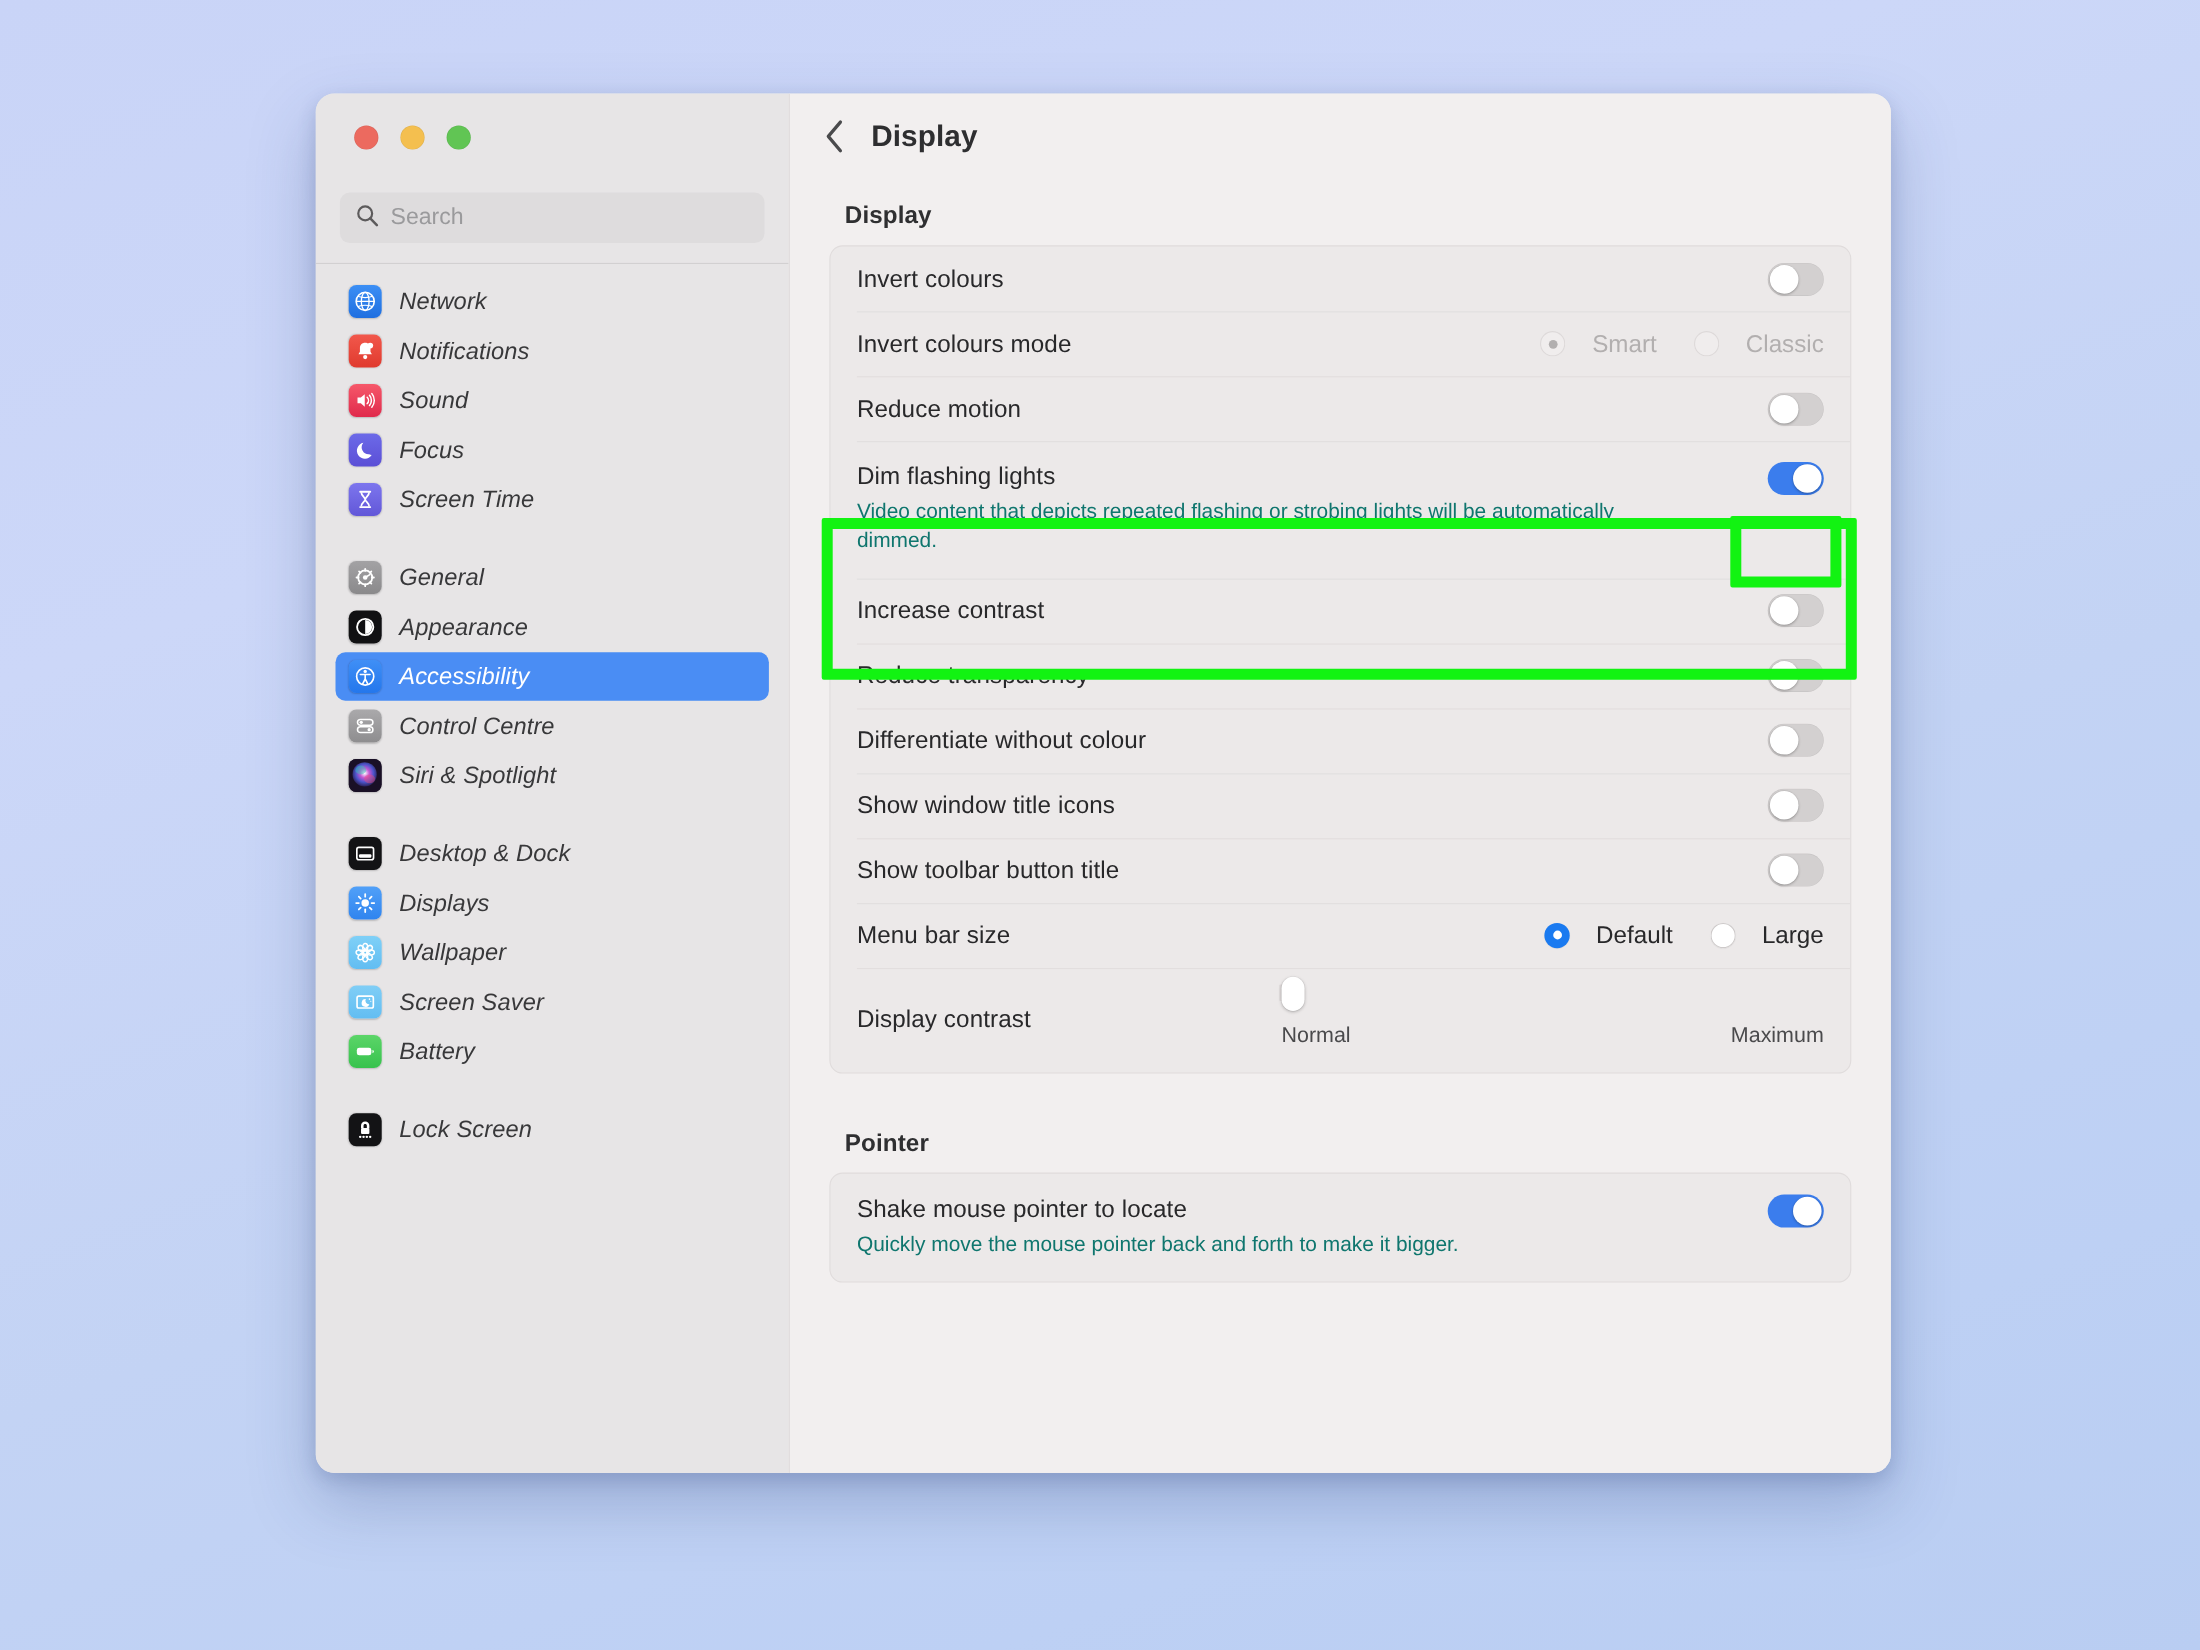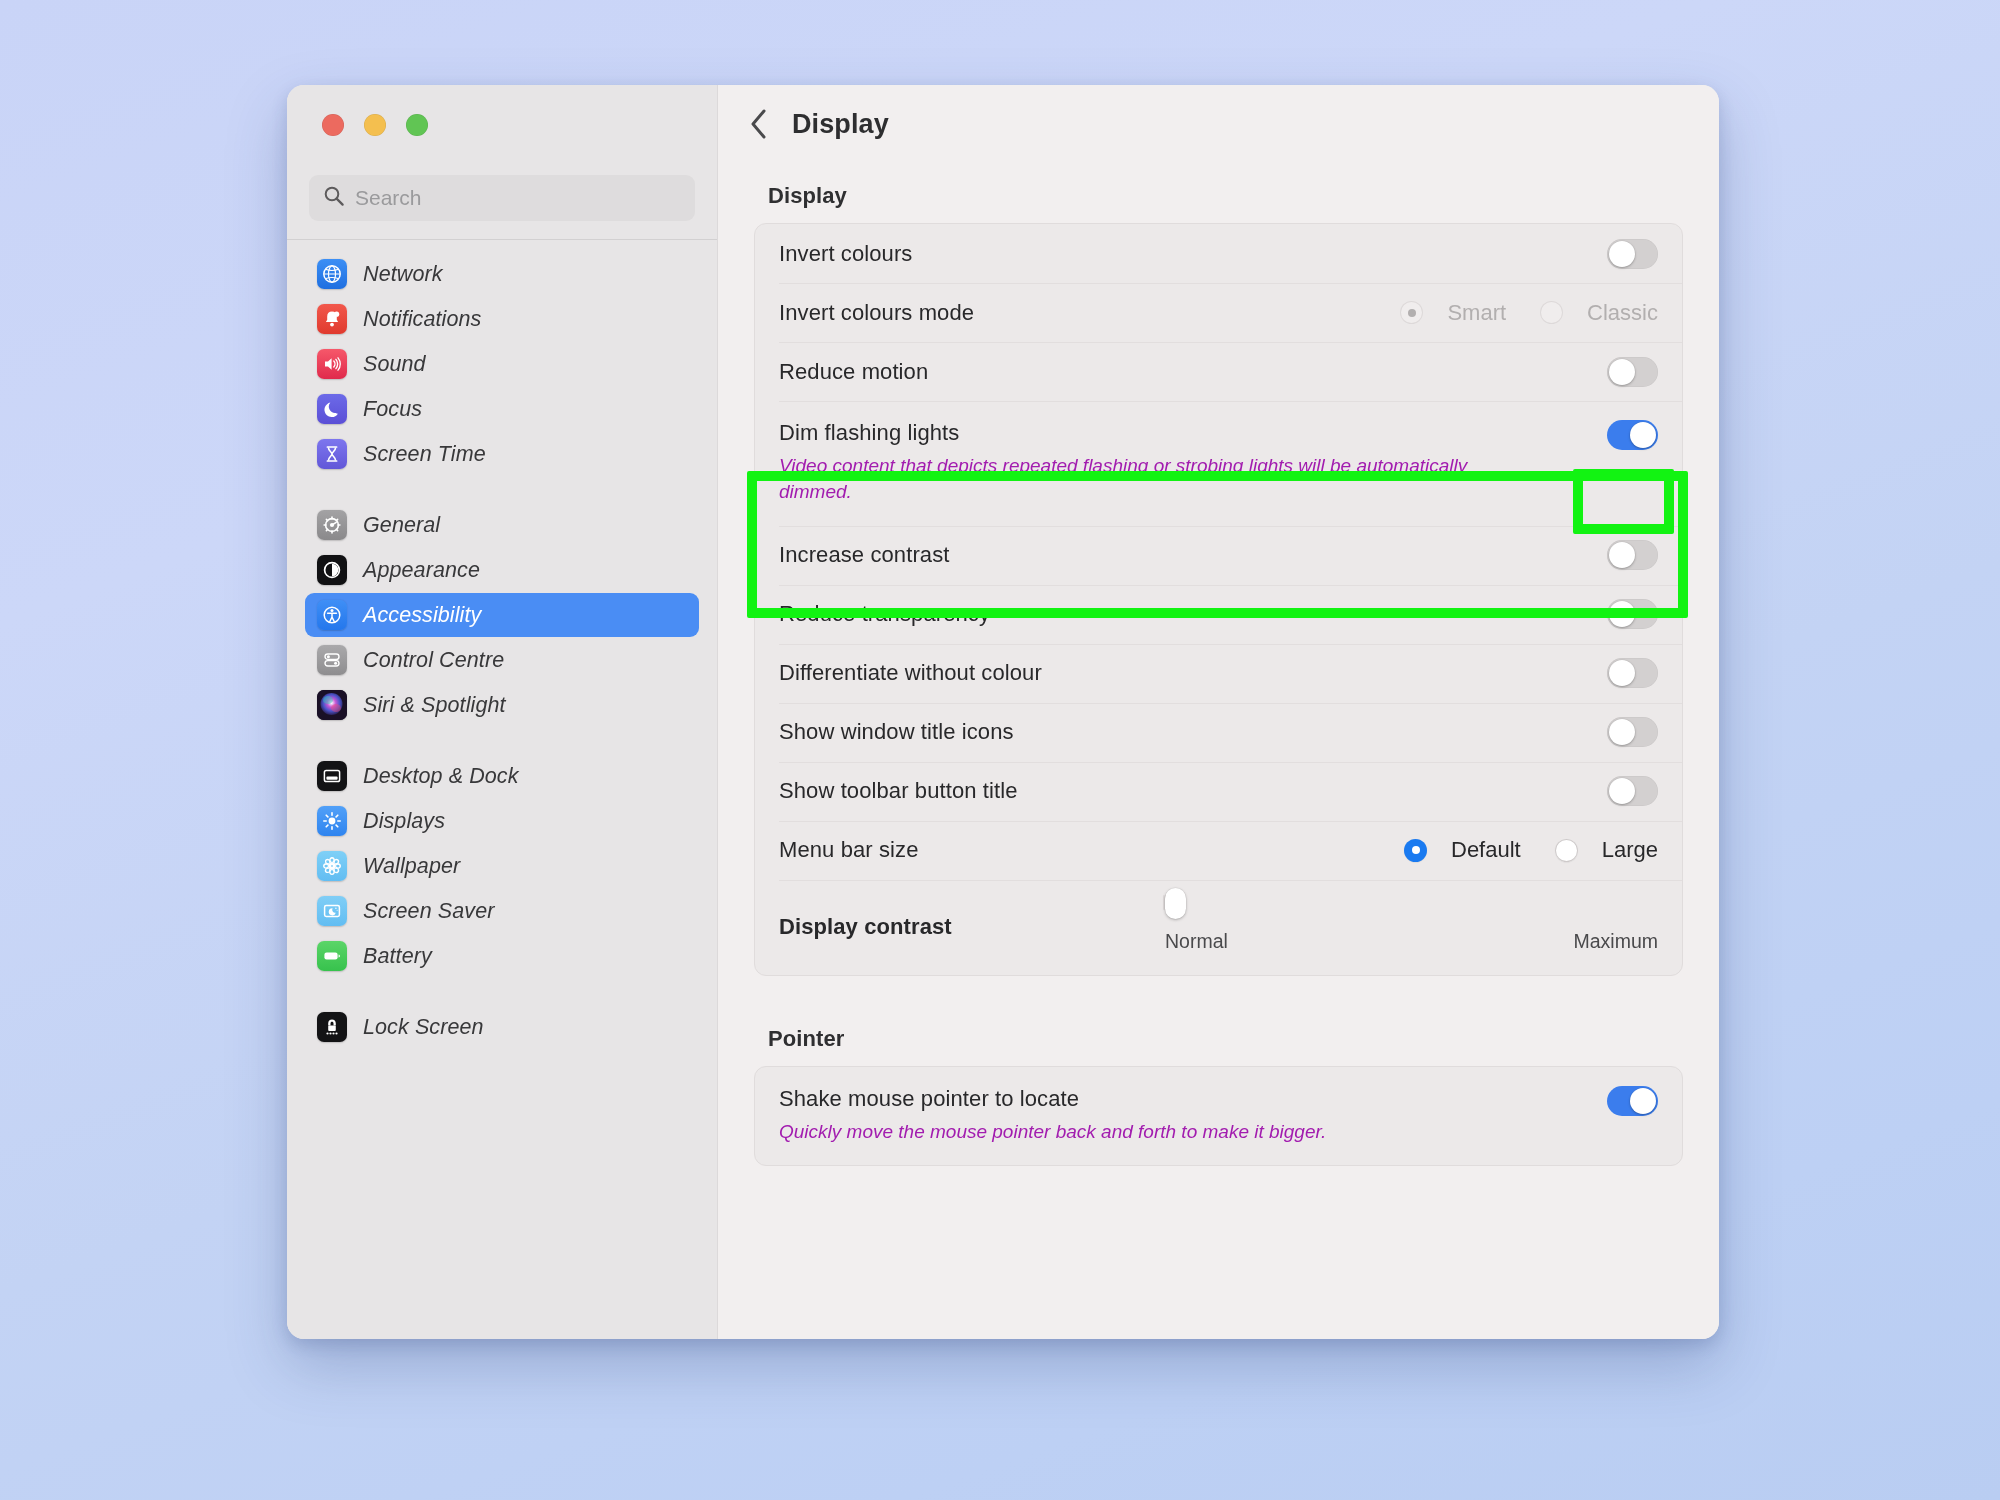--- a/index.html
+++ b/index.html
@@ -187,25 +187,24 @@
     height: 1px;
     background: #e2dede;
   }
   .row-label {
     font-size: 22px;
     color: #28282a;
     letter-spacing: .1px;
   }
   .row-sub {
     font-size: 19px;
-    color: #a21caf;
+    color: #0f766e;
     line-height: 1.36;
     margin-top: 7px;
     max-width: 740px;
-    font-style: italic;
   }
   .row-tall { align-items: flex-start; padding-top: 19px; padding-bottom: 21px; }
   .row-text-block { display: flex; flex-direction: column; }
 
   
   .toggle {
     width: 51px; height: 30px;
     border-radius: 15px;
     background: #d3d0d0;
     position: relative;
@@ -670,21 +669,21 @@
               <span class="radio-label">Default</span>
             </span>
             <span class="radio-opt">
               <span class="radio"></span>
               <span class="radio-label">Large</span>
             </span>
           </span>
         </div>
 
         <div class="row row-slider">
-          <span class="row-label" style="margin-top:18px;font-weight:bold;">Display contrast</span>
+          <span class="row-label" style="margin-top:18px;">Display contrast</span>
           <span class="slider-wrap">
             <span class="slider-track">
               <span class="tick" style="left:0%;"></span>
               <span class="tick" style="left:25%;"></span>
               <span class="tick" style="left:50%;"></span>
               <span class="tick" style="left:75%;"></span>
               <span class="tick" style="left:calc(100% - 2px);"></span>
               <span class="slider-knob"></span>
             </span>
             <span class="slider-labels">

